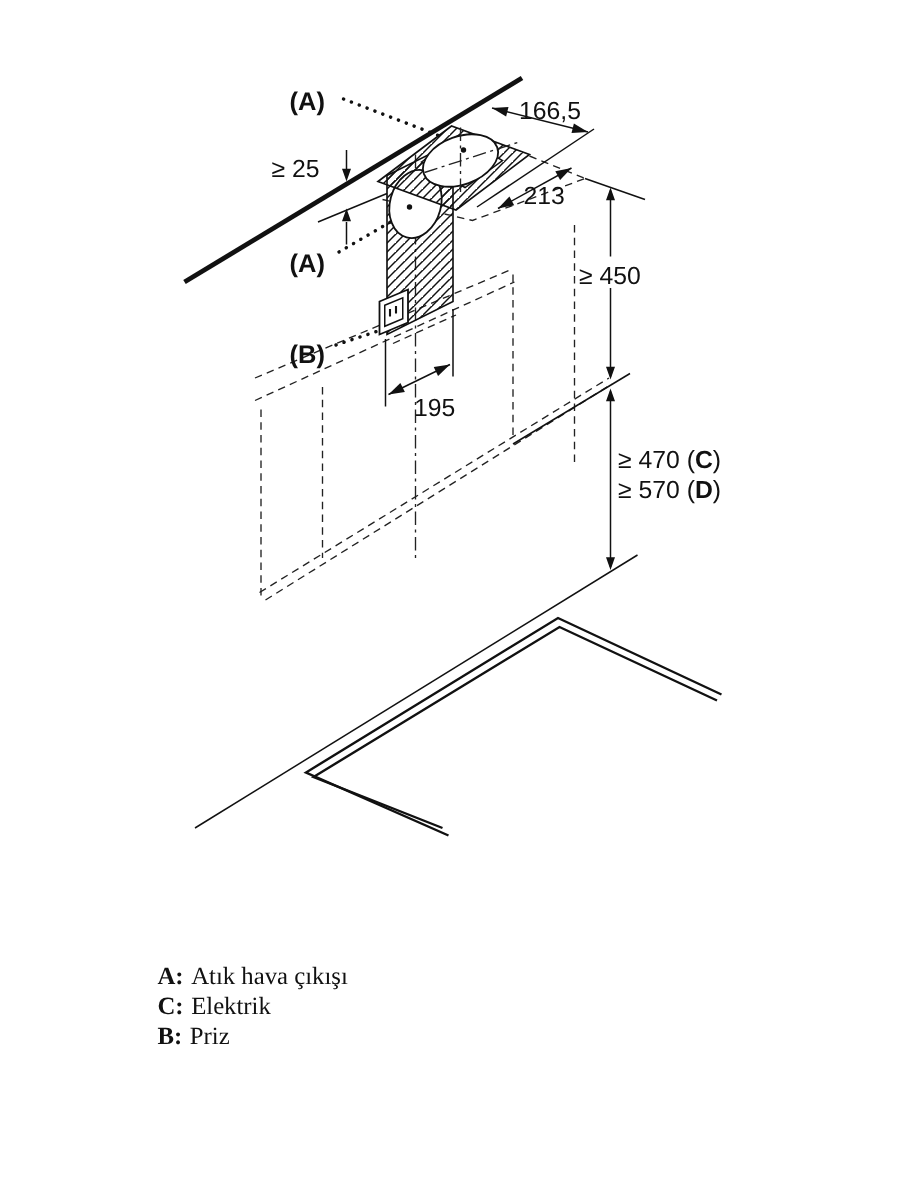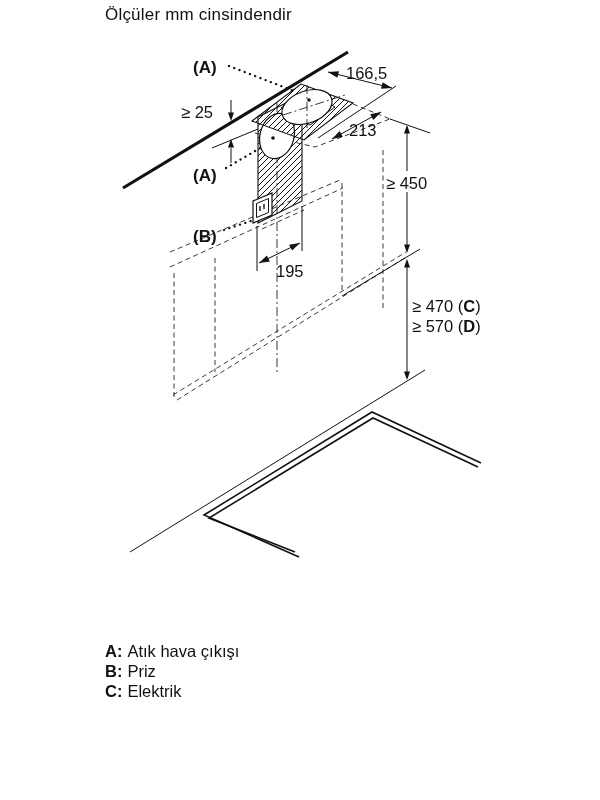--- a/index.html
+++ b/index.html
@@ -1,33 +1,32 @@
 <!DOCTYPE html>
 <html><head>
 <meta charset="utf-8">
 <style>
   html,body{margin:0;padding:0;background:#fff;}
   .page{position:relative;width:600px;height:800px;background:#fff;overflow:hidden;
         font-family:"Liberation Sans", sans-serif;color:#111;}
   .title{position:absolute;left:105px;top:5px;font-size:17px;letter-spacing:.2px;}
   .legend{position:absolute;left:105px;top:641px;font-size:16.5px;line-height:20px;}
-  .legend .row{white-space:nowrap;}
+  .legend .row{white-space:nowrap;font-family:Liberation Serif, serif;}
   .legend .lk{font-weight:bold;margin-right:5px;}
   svg{position:absolute;left:0;top:0;}
   svg text{font-family:"Liberation Sans", sans-serif;fill:#111;}
   .dimtxt{font-size:16.5px;}
   .lbl{font-size:17px;font-weight:bold;}
   .bold{font-weight:bold;}
 </style>
 </head>
 <body>
 
 <div class="page">
 
-  <div class="title">Ölçüler mm cinsindendir</div>
 
   <svg width="600" height="800" viewBox="0 0 600 800">
     <defs>
       <pattern id="hatch" patternUnits="userSpaceOnUse" width="6" height="6">
         <path d="M-1,7 L7,-1" stroke="#111" stroke-width="1"></path>
         <path d="M-1,1 L1,-1" stroke="#111" stroke-width="1"></path>
       </pattern>
     </defs>
 
     <g stroke="#222" stroke-width="0.9" fill="none" stroke-dasharray="5 3.5">
@@ -143,20 +142,20 @@
     <text class="lbl" x="193" y="73">(A)</text>
     <text class="lbl" x="193" y="181">(A)</text>
     <text class="lbl" x="193" y="242">(B)</text>
   </svg>
 
   <div class="legend">
     <div class="row">
       <span class="lk">A:</span><span>Atık hava çıkışı</span>
     </div>
     <div class="row">
-      <span class="lk">B:</span><span>Priz</span>
+      <span class="lk">C:</span><span>Elektrik</span>
     </div>
     <div class="row">
-      <span class="lk">C:</span><span>Elektrik</span>
+      <span class="lk">B:</span><span>Priz</span>
     </div>
   </div>
 
 </div>
 
 </body></html>

